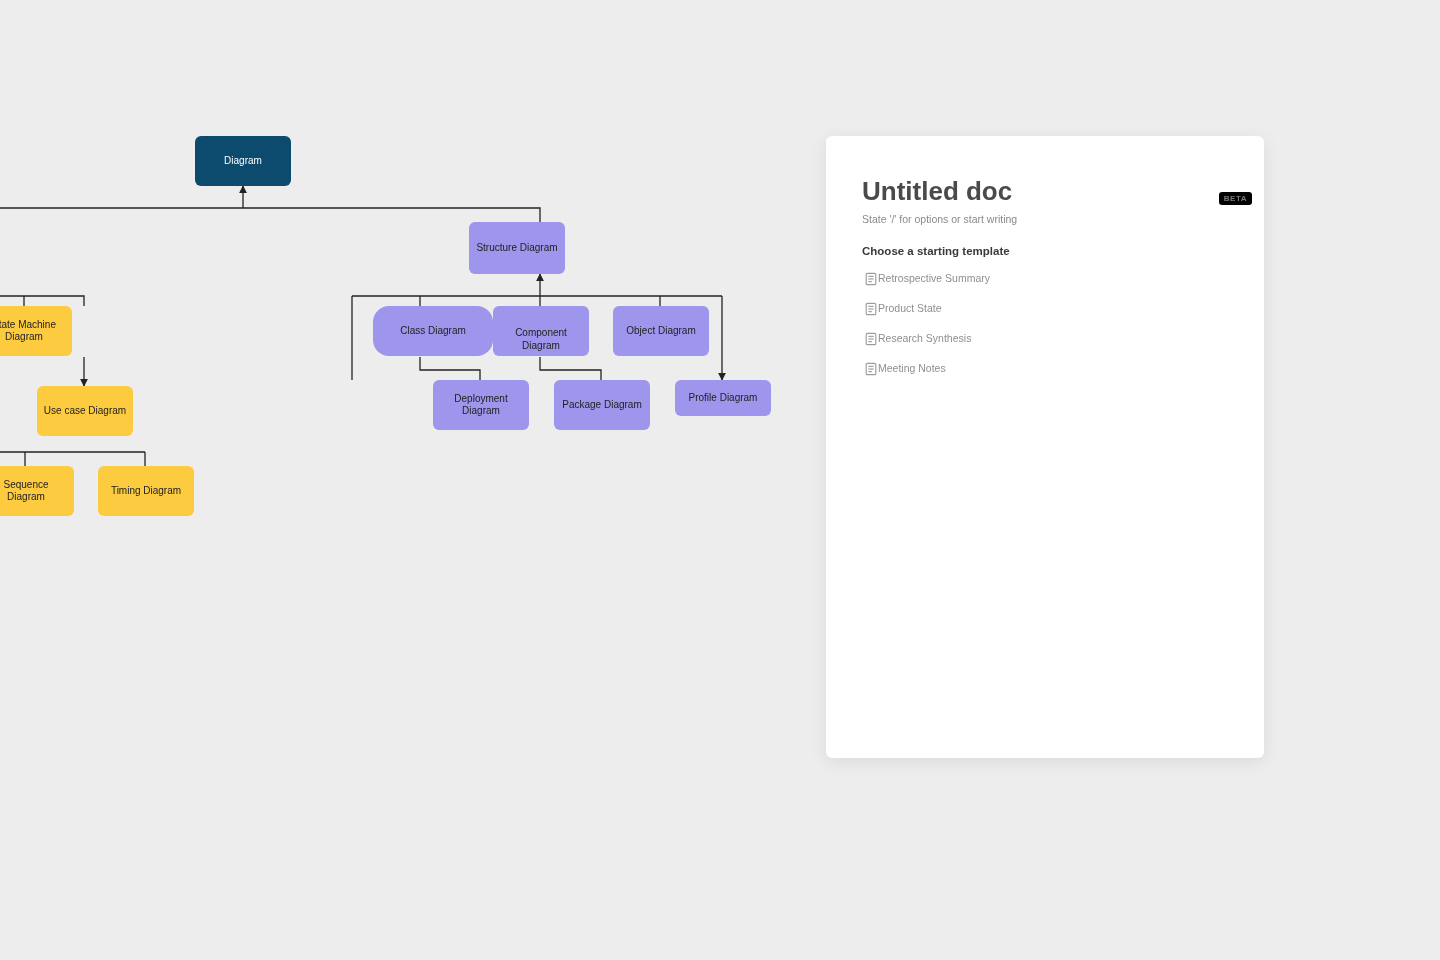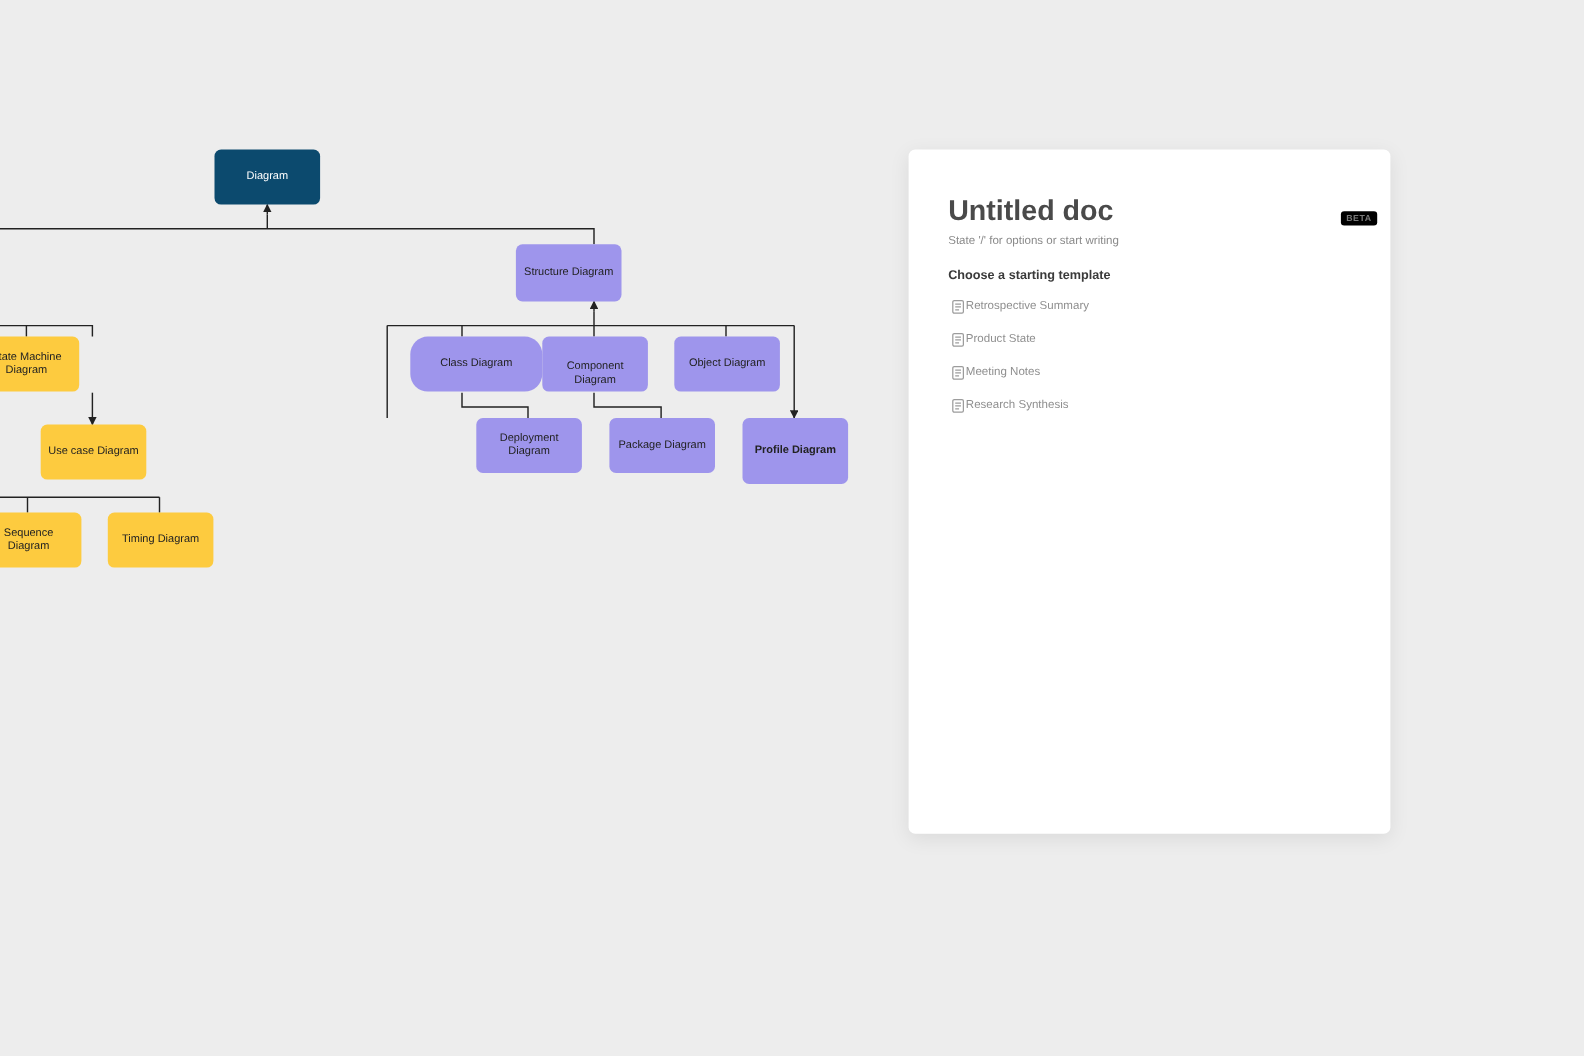--- a/index.html
+++ b/index.html
@@ -171,21 +171,21 @@
   <div class="node purple" style="left:613px; top:306px; width:96px; height:50px;">
     <span>Object Diagram</span>
   </div>
 
   <div class="node purple" style="left:433px; top:380px; width:96px; height:50px;">
     <span>Deployment Diagram</span>
   </div>
   <div class="node purple" style="left:554px; top:380px; width:96px; height:50px;">
     <span>Package Diagram</span>
   </div>
-  <div class="node purple" style="left:675px; top:380px; width:96px; height:60px;font-weight:bold;">
+  <div class="node purple" style="left:675px; top:380px; width:96px; height:36px;">
     <span>Profile Diagram</span>
   </div>
 
   <div class="node yellow" style="left:-24px; top:306px; width:96px; height:50px;">
     <span>State Machine Diagram</span>
   </div>
 
   <div class="node yellow" style="left:37px; top:386px; width:96px; height:50px;">
     <span>Use case Diagram</span>
   </div>
@@ -233,29 +233,29 @@
 
     <div class="template-item">
       <span class="template-icon">
         <svg viewBox="0 0 16 16" width="14" height="14" fill="none" stroke="currentColor" stroke-width="1.3">
           <rect x="2.5" y="1.5" width="11" height="13" rx="1.5"></rect>
           <line x1="5" y1="5" x2="11" y2="5"></line>
           <line x1="5" y1="8" x2="11" y2="8"></line>
           <line x1="5" y1="11" x2="9" y2="11"></line>
         </svg>
       </span>
+      <span class="template-label">Research Synthesis</span>
+    </div>
+
+    <div class="template-item">
+      <span class="template-icon">
+        <svg viewBox="0 0 16 16" width="14" height="14" fill="none" stroke="currentColor" stroke-width="1.3">
+          <rect x="2.5" y="1.5" width="11" height="13" rx="1.5"></rect>
+          <line x1="5" y1="5" x2="11" y2="5"></line>
+          <line x1="5" y1="8" x2="11" y2="8"></line>
+          <line x1="5" y1="11" x2="9" y2="11"></line>
+        </svg>
+      </span>
       <span class="template-label">Meeting Notes</span>
     </div>
 
-    <div class="template-item">
-      <span class="template-icon">
-        <svg viewBox="0 0 16 16" width="14" height="14" fill="none" stroke="currentColor" stroke-width="1.3">
-          <rect x="2.5" y="1.5" width="11" height="13" rx="1.5"></rect>
-          <line x1="5" y1="5" x2="11" y2="5"></line>
-          <line x1="5" y1="8" x2="11" y2="8"></line>
-          <line x1="5" y1="11" x2="9" y2="11"></line>
-        </svg>
-      </span>
-      <span class="template-label">Research Synthesis</span>
-    </div>
-
   </div>
 </div>
 
 </body></html>

